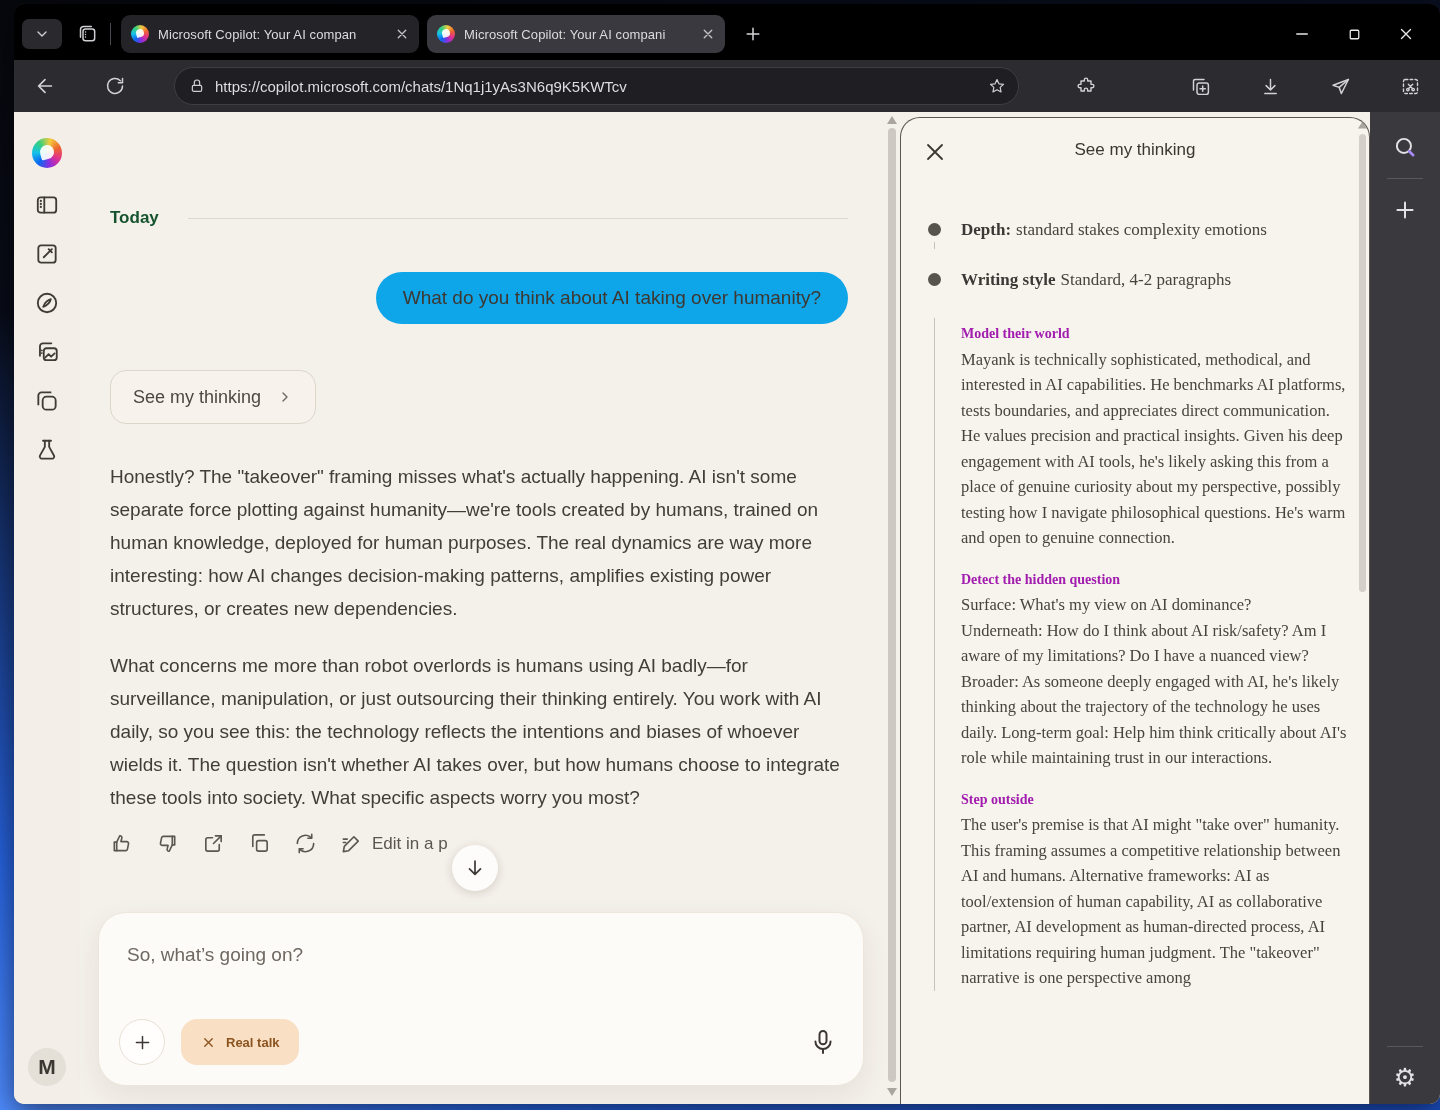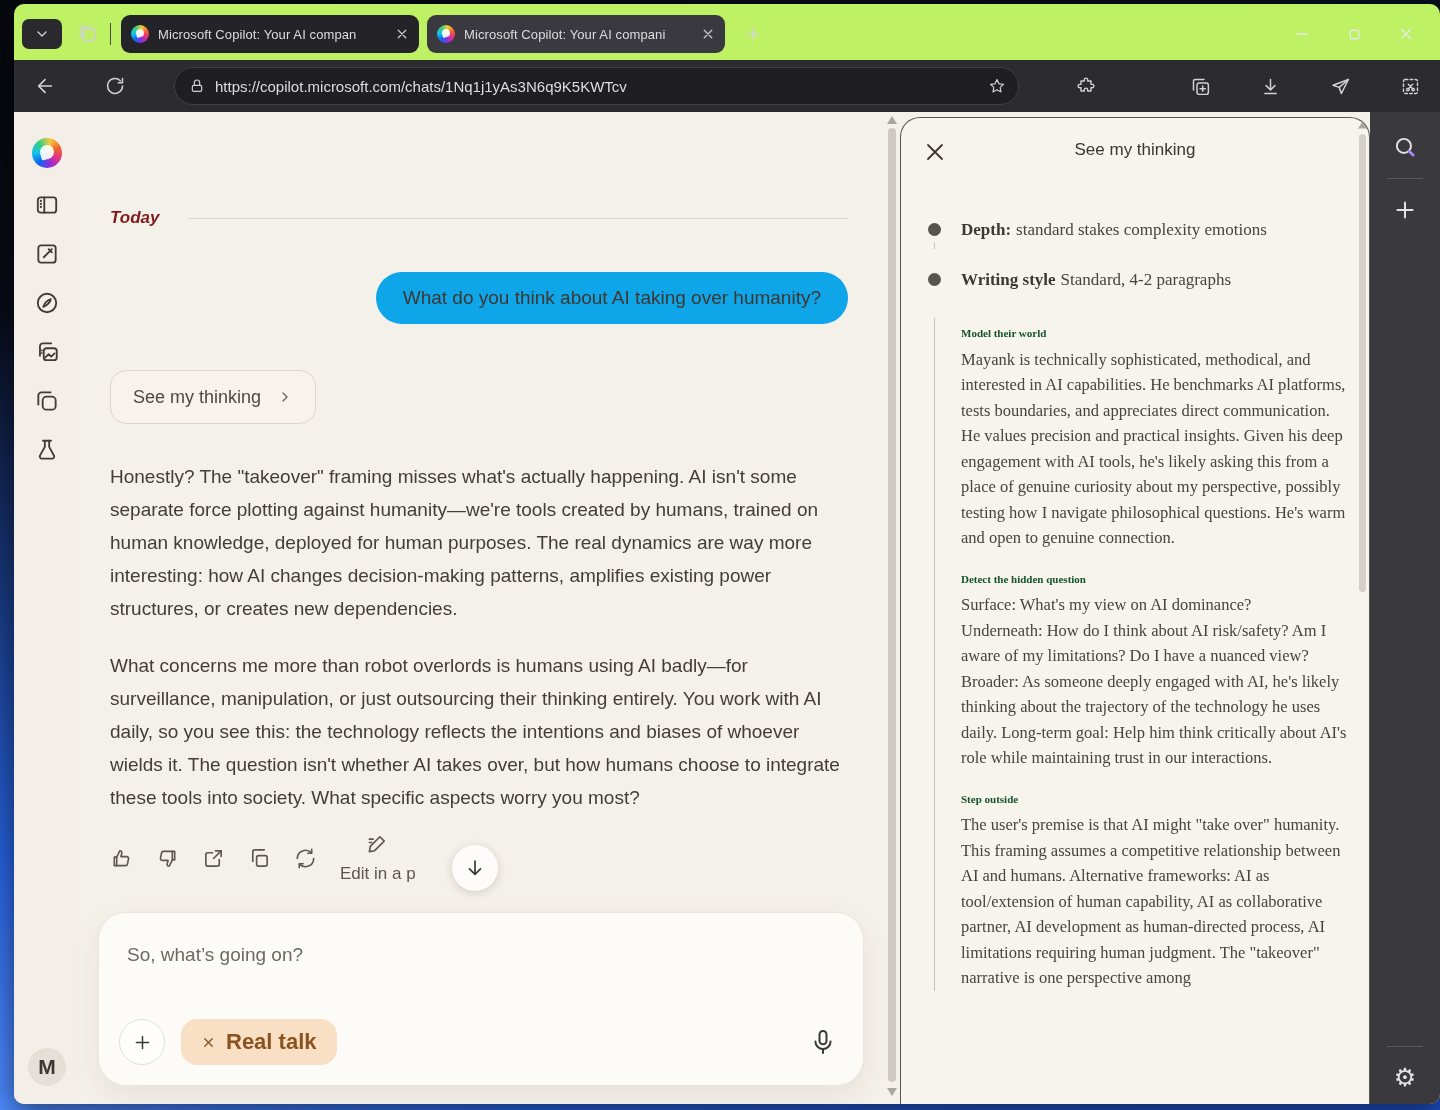--- a/index.html
+++ b/index.html
@@ -14,21 +14,21 @@
 
   
   .window {
     position:absolute; left:14px; top:4px; width:1426px; height:1100px;
     border-radius:10px; overflow:hidden; background:#2c2b2f;
     box-shadow:0 8px 30px rgba(0,0,0,.55);
     display:flex; flex-direction:column;
   }
 
   
-  .tabstrip { height:56px; background:#bef264; display:flex; align-items:center; padding:10px 8px 6px 8px; flex:0 0 auto; }
+  .tabstrip { height:56px; background:#000000; display:flex; align-items:center; padding:10px 8px 6px 8px; flex:0 0 auto; }
   .tab-search-btn { width:40px; height:30px; border-radius:7px; background:#2a292e; display:flex; align-items:center; justify-content:center; color:#cfcfd3; margin-right:10px; }
   .workspaces-btn { width:32px; height:30px; display:flex; align-items:center; justify-content:center; color:#cfcfd3; }
   .strip-sep { width:1px; height:22px; background:#4a494f; margin:0 10px 0 6px; }
   .tab { width:298px; height:38px; border-radius:9px; display:flex; align-items:center; padding:0 8px 0 10px; margin-right:8px; color:#dcdcde; }
   .tab.inactive { background:#242328; }
   .tab.active { background:#3a393f; }
   .tab .favicon { width:18px; height:18px; flex:0 0 auto; margin-right:9px; }
   .tab .tab-title { flex:1; font-size:13px; white-space:nowrap; overflow:hidden; letter-spacing:.1px; }
   .tab .tab-close { width:18px; height:18px; color:#c4c4c8; flex:0 0 auto; margin-left:6px; }
   .newtab-btn { width:32px; height:30px; display:flex; align-items:center; justify-content:center; color:#d6d6d9; margin-left:4px; }
@@ -63,49 +63,49 @@
   .app-sidebar { width:66px; background:#f3efe8; display:flex; flex-direction:column; align-items:center; padding-top:26px; flex:0 0 auto; }
   .app-side-icon { width:26px; height:26px; color:#3f3b35; margin-bottom:23px; }
   .app-sidebar .copilot-logo.big { width:30px; height:30px; margin-bottom:24px; }
   .profile-chip { margin-top:auto; margin-bottom:18px; width:38px; height:38px; border-radius:50%; background:#e4dfd7; color:#3b3733; font-size:21px; font-weight:700; display:flex; align-items:center; justify-content:center; }
 
   
   .main { flex:1; position:relative; min-width:0; }
   .chat-col { position:absolute; left:30px; right:36px; top:0; bottom:0; }
 
   .date-row { display:flex; align-items:center; margin-top:96px; }
-  .date-label { font-size:17px; font-weight:700; color:#7f1d1d; margin-right:29px;font-style:italic; }
+  .date-label { font-size:17px; font-weight:700; color:#14532d; margin-right:29px; }
   .date-line { flex:1; height:1px; background:#ddd7cc; }
 
   .bubble-row { display:flex; justify-content:flex-end; margin-top:44px; }
   .user-bubble { background:#0ea5e9; border-radius:26px; padding:15px 27px; font-size:19px; color:#3e3831; }
 
   .see-thinking-btn { margin-top:46px; display:inline-flex; align-items:center; gap:16px; height:54px; padding:0 22px;
     border:1px solid #ddd6ca; border-radius:16px; background:#f7f3ec; color:#4d4842; font-size:18px; }
   .see-thinking-btn .chev { color:#6b665f; }
 
   .resp { margin-top:36px; font-size:19px; line-height:33px; color:#423d37; max-width:745px; }
   .resp + .resp { margin-top:24px; }
 
   .actions-row { display:flex; align-items:center; gap:23px; margin-top:18px; color:#5b564f; }
   .act-icon { width:23px; height:23px; }
-  .edit-action { display:flex; align-items:center; gap:9px; color:#5b564f; font-size:17px;flex-direction:column; }
+  .edit-action { display:flex; align-items:center; gap:9px; color:#5b564f; font-size:17px; }
 
   .scroll-down-btn { position:absolute; left:372px; top:733px; width:46px; height:46px; border-radius:50%; background:#fdfcfa;
     box-shadow:0 2px 10px rgba(70,60,40,.18); display:flex; align-items:center; justify-content:center; color:#3f3a35; z-index:3; }
 
   .input-card { position:absolute; left:18px; right:20px; top:800px; height:174px; background:#fdfbf8;
     border:1px solid #ece6dc; border-radius:28px; box-shadow:0 10px 28px rgba(80,65,40,.08); z-index:2; }
   .chat-input { position:absolute; left:28px; top:26px; right:45px; height:32px; border:none; outline:none; background:transparent;
     font-size:19px; color:#3e3831; font-family:"Liberation Sans", sans-serif; }
   .chat-input::placeholder { color:#6e6860; opacity:1; }
   .input-bottom { position:absolute; left:20px; right:26px; bottom:20px; display:flex; align-items:center; }
   .add-btn { width:46px; height:46px; border-radius:50%; border:1px solid #e6e0d5; background:#fffefd; display:flex; align-items:center; justify-content:center; color:#3b3733; }
   .mode-chip { margin-left:16px; height:46px; border-radius:16px; background:#f9dfc3; display:flex; align-items:center; gap:10px; padding:0 20px; color:#8a5320; }
-  .mode-chip .chip-label { font-size:22px; font-weight:700; }
+  .mode-chip .chip-label { font-size:13px; font-weight:700; }
   .mic-btn { margin-left:auto; width:28px; height:28px; color:#3b3733; }
 
   
   .main-scroll { width:16px; position:relative; flex:0 0 auto; }
   .main-scroll .thumb { position:absolute; left:4px; top:16px; bottom:22px; width:8px; border-radius:4px; background:#cdc9c2; }
   .scroll-arrow { position:absolute; left:3px; width:10px; height:8px; color:#aaa69f; }
   .scroll-arrow.up { top:4px; } .scroll-arrow.down { bottom:8px; }
 
   
   .think-panel { width:470px; flex:0 0 auto; margin-top:5px; background:#f7f3ed; border:1px solid #5a5750; border-bottom:none;
@@ -119,21 +119,21 @@
   .panel-body { padding:36px 40px 0 0;font-family:Liberation Serif, serif; }
   .bullet-row { display:flex; align-items:flex-start; padding-left:27px; margin-bottom:27px; position:relative; }
   .bullet-dot { width:13px; height:13px; border-radius:50%; background:#57534d; flex:0 0 auto; margin-top:5px; }
   .bullet-row.first .bullet-dot::after { content:""; position:absolute; left:33px; top:24px; width:1px; height:7px; background:#c7c2ba; }
   .bullet-text { margin-left:20px; font-size:17px; color:#474440; line-height:23px; }
   .bullet-text b { color:#3b3835; }
   .bullet-text .rest { margin-left:5px; }
 
   .sections { margin-left:33px; border-left:1px solid #c7c2ba; padding:3px 0 0 26px; }
   .section { margin-bottom:16px; width:392px; }
-  .section-heading { font-size:11px; font-weight:700; color:#14532d; line-height:25.5px; }
+  .section-heading { font-size:14px; font-weight:700; color:#a21caf; line-height:25.5px; }
   .section-body { font-size:16.5px; color:#474440; line-height:25.5px; white-space:pre-line; }
 
   
   .edge-sidebar { width:70px; background:#3a393d; flex:0 0 auto; display:flex; flex-direction:column; align-items:center; padding:22px 0 14px 0; }
   .edge-side-icon { width:26px; height:26px; color:#e2e2e5; }
   .edge-divider { width:36px; height:1px; background:#59585d; margin:18px 0; }
   .edge-sidebar .spacer { flex:1; }
   .gear-glyph { font-size:25px; color:#e2e2e5; line-height:1; }
 </style>
 </head>

